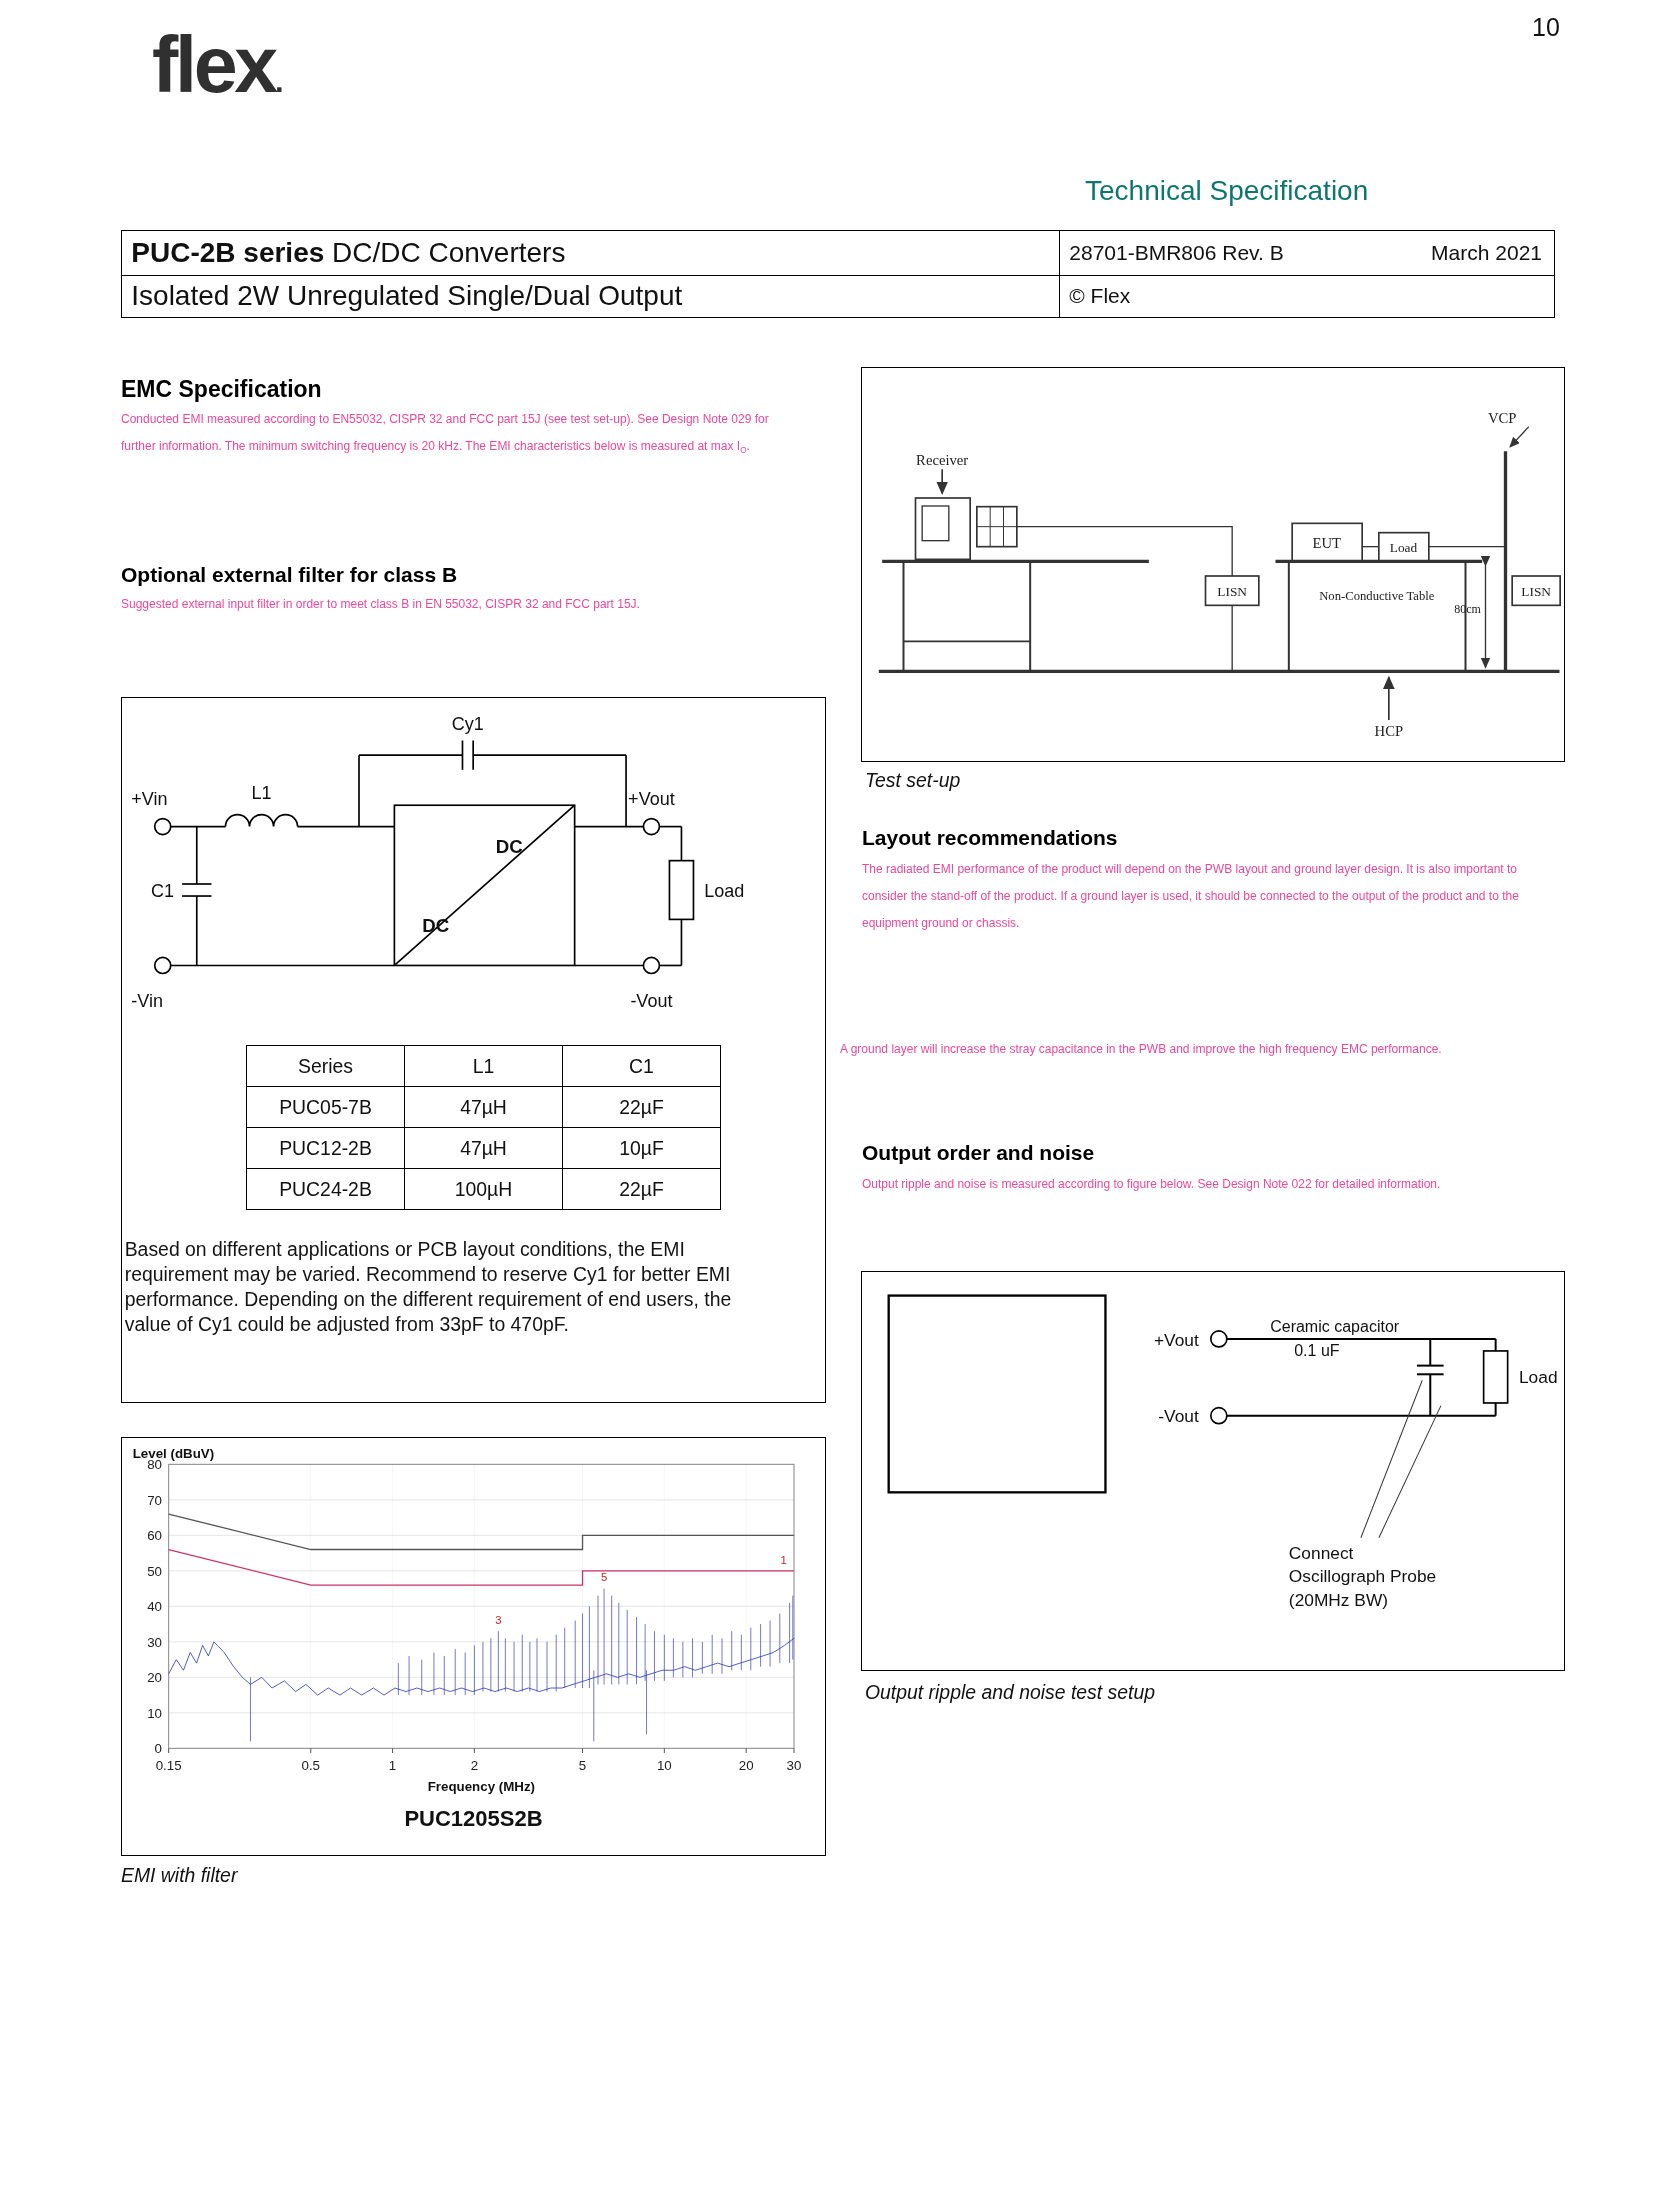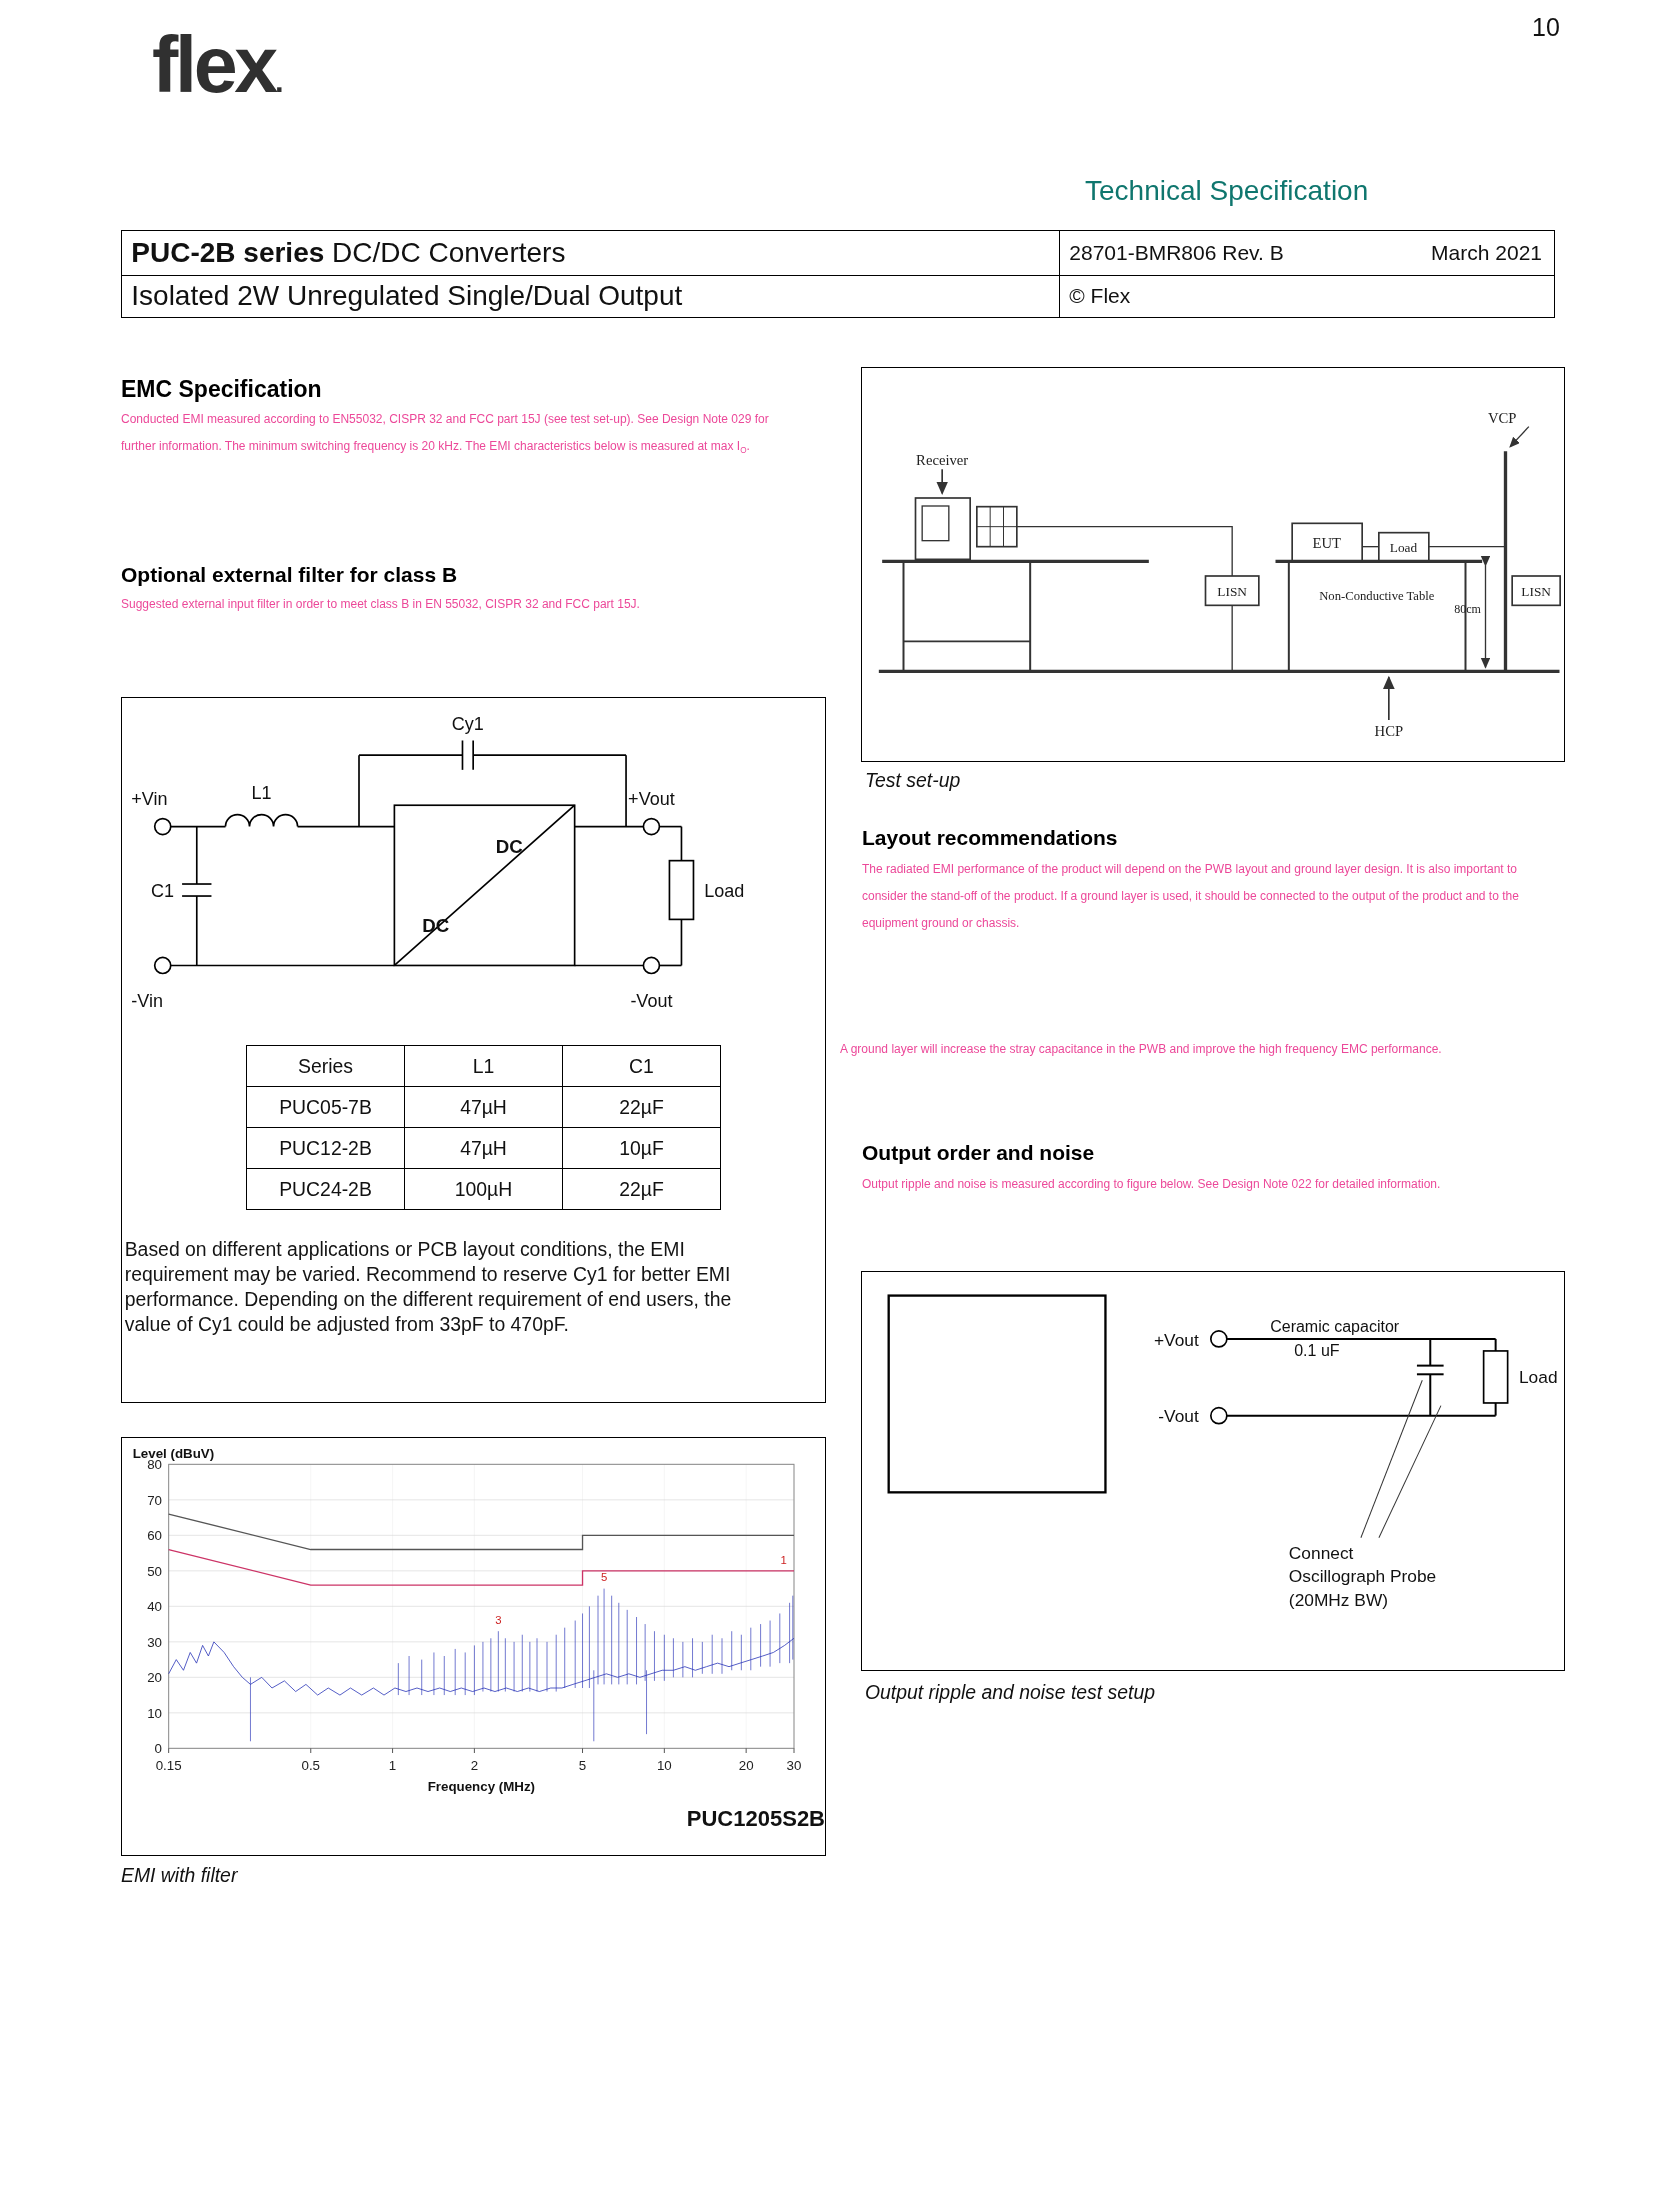--- a/index.html
+++ b/index.html
@@ -33,21 +33,21 @@
 
   #filter-box{left:121px;top:697px;width:705px;height:706px;}
   #schematic{position:absolute;left:0;top:6.7px;}
   #filter-table{position:absolute;left:124px;top:347px;border-collapse:collapse;padding-left:19px;}
   #filter-table td,#filter-table th{border:1.3px solid #000;width:155px;height:38px;
     font-size:19.4px;font-weight:normal;text-align:center;vertical-align:middle;background:#fff;}
   #filter-note{position:absolute;left:2.7px;top:539px;width:609px;font-size:19.4px;line-height:25px;color:#141414;}
 
   #chart-box{left:121px;top:1437px;width:705px;height:419px;}
   #emi-plot{position:absolute;left:5.3px;top:5.3px;}
-  #chart-title{position:absolute;left:0;top:368px;width:100%;text-align:right;font-size:22px;font-weight:bold;}
+  #chart-title{position:absolute;left:0;top:368px;width:100%;text-align:center;font-size:22px;font-weight:bold;}
   #chart-caption{left:121px;top:1864px;}
 
   #test-box{left:861px;top:367px;width:704px;height:395px;}
   #test-caption{left:865px;top:769px;}
   #layout-h{left:862px;top:826px;}
   #layout-p1{left:862px;top:856px;width:674px;}
   #layout-p2{left:840px;top:1036px;width:641px;}
   #ripple-h{left:862px;top:1141px;}
   #ripple-p{left:862px;top:1171px;width:581px;}
   #ripple-box{left:861px;top:1271px;width:704px;height:400px;}

